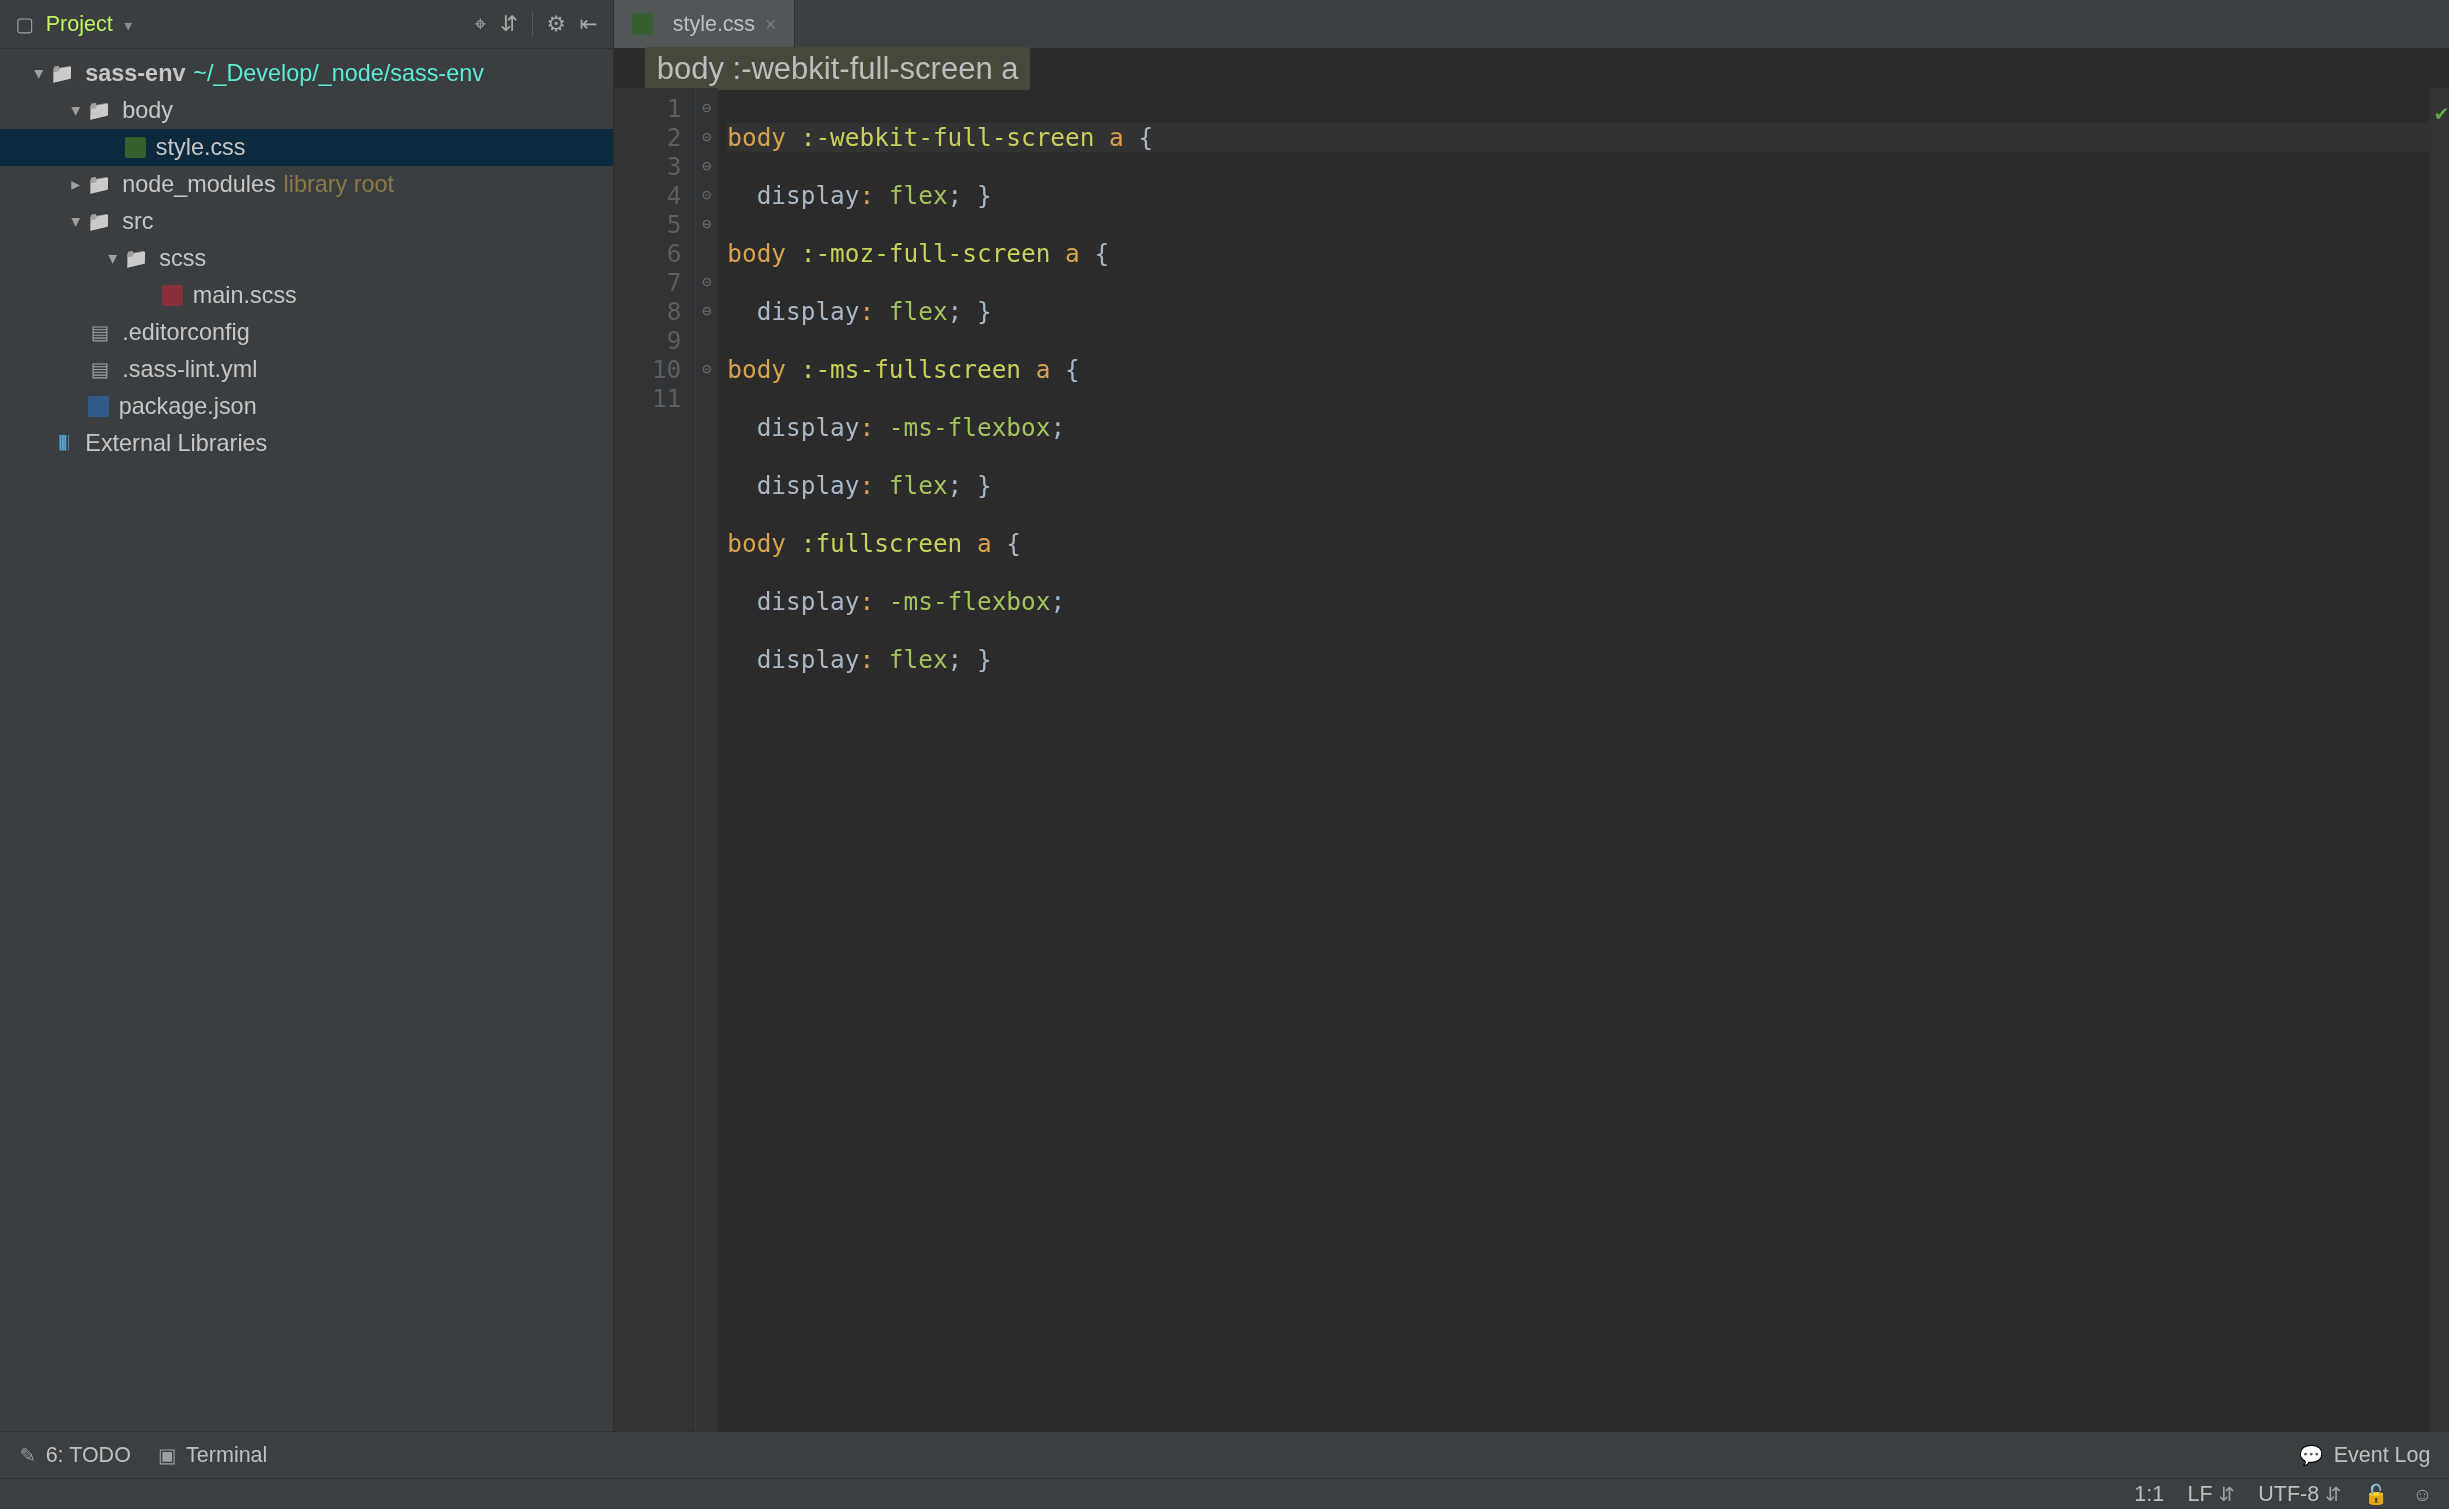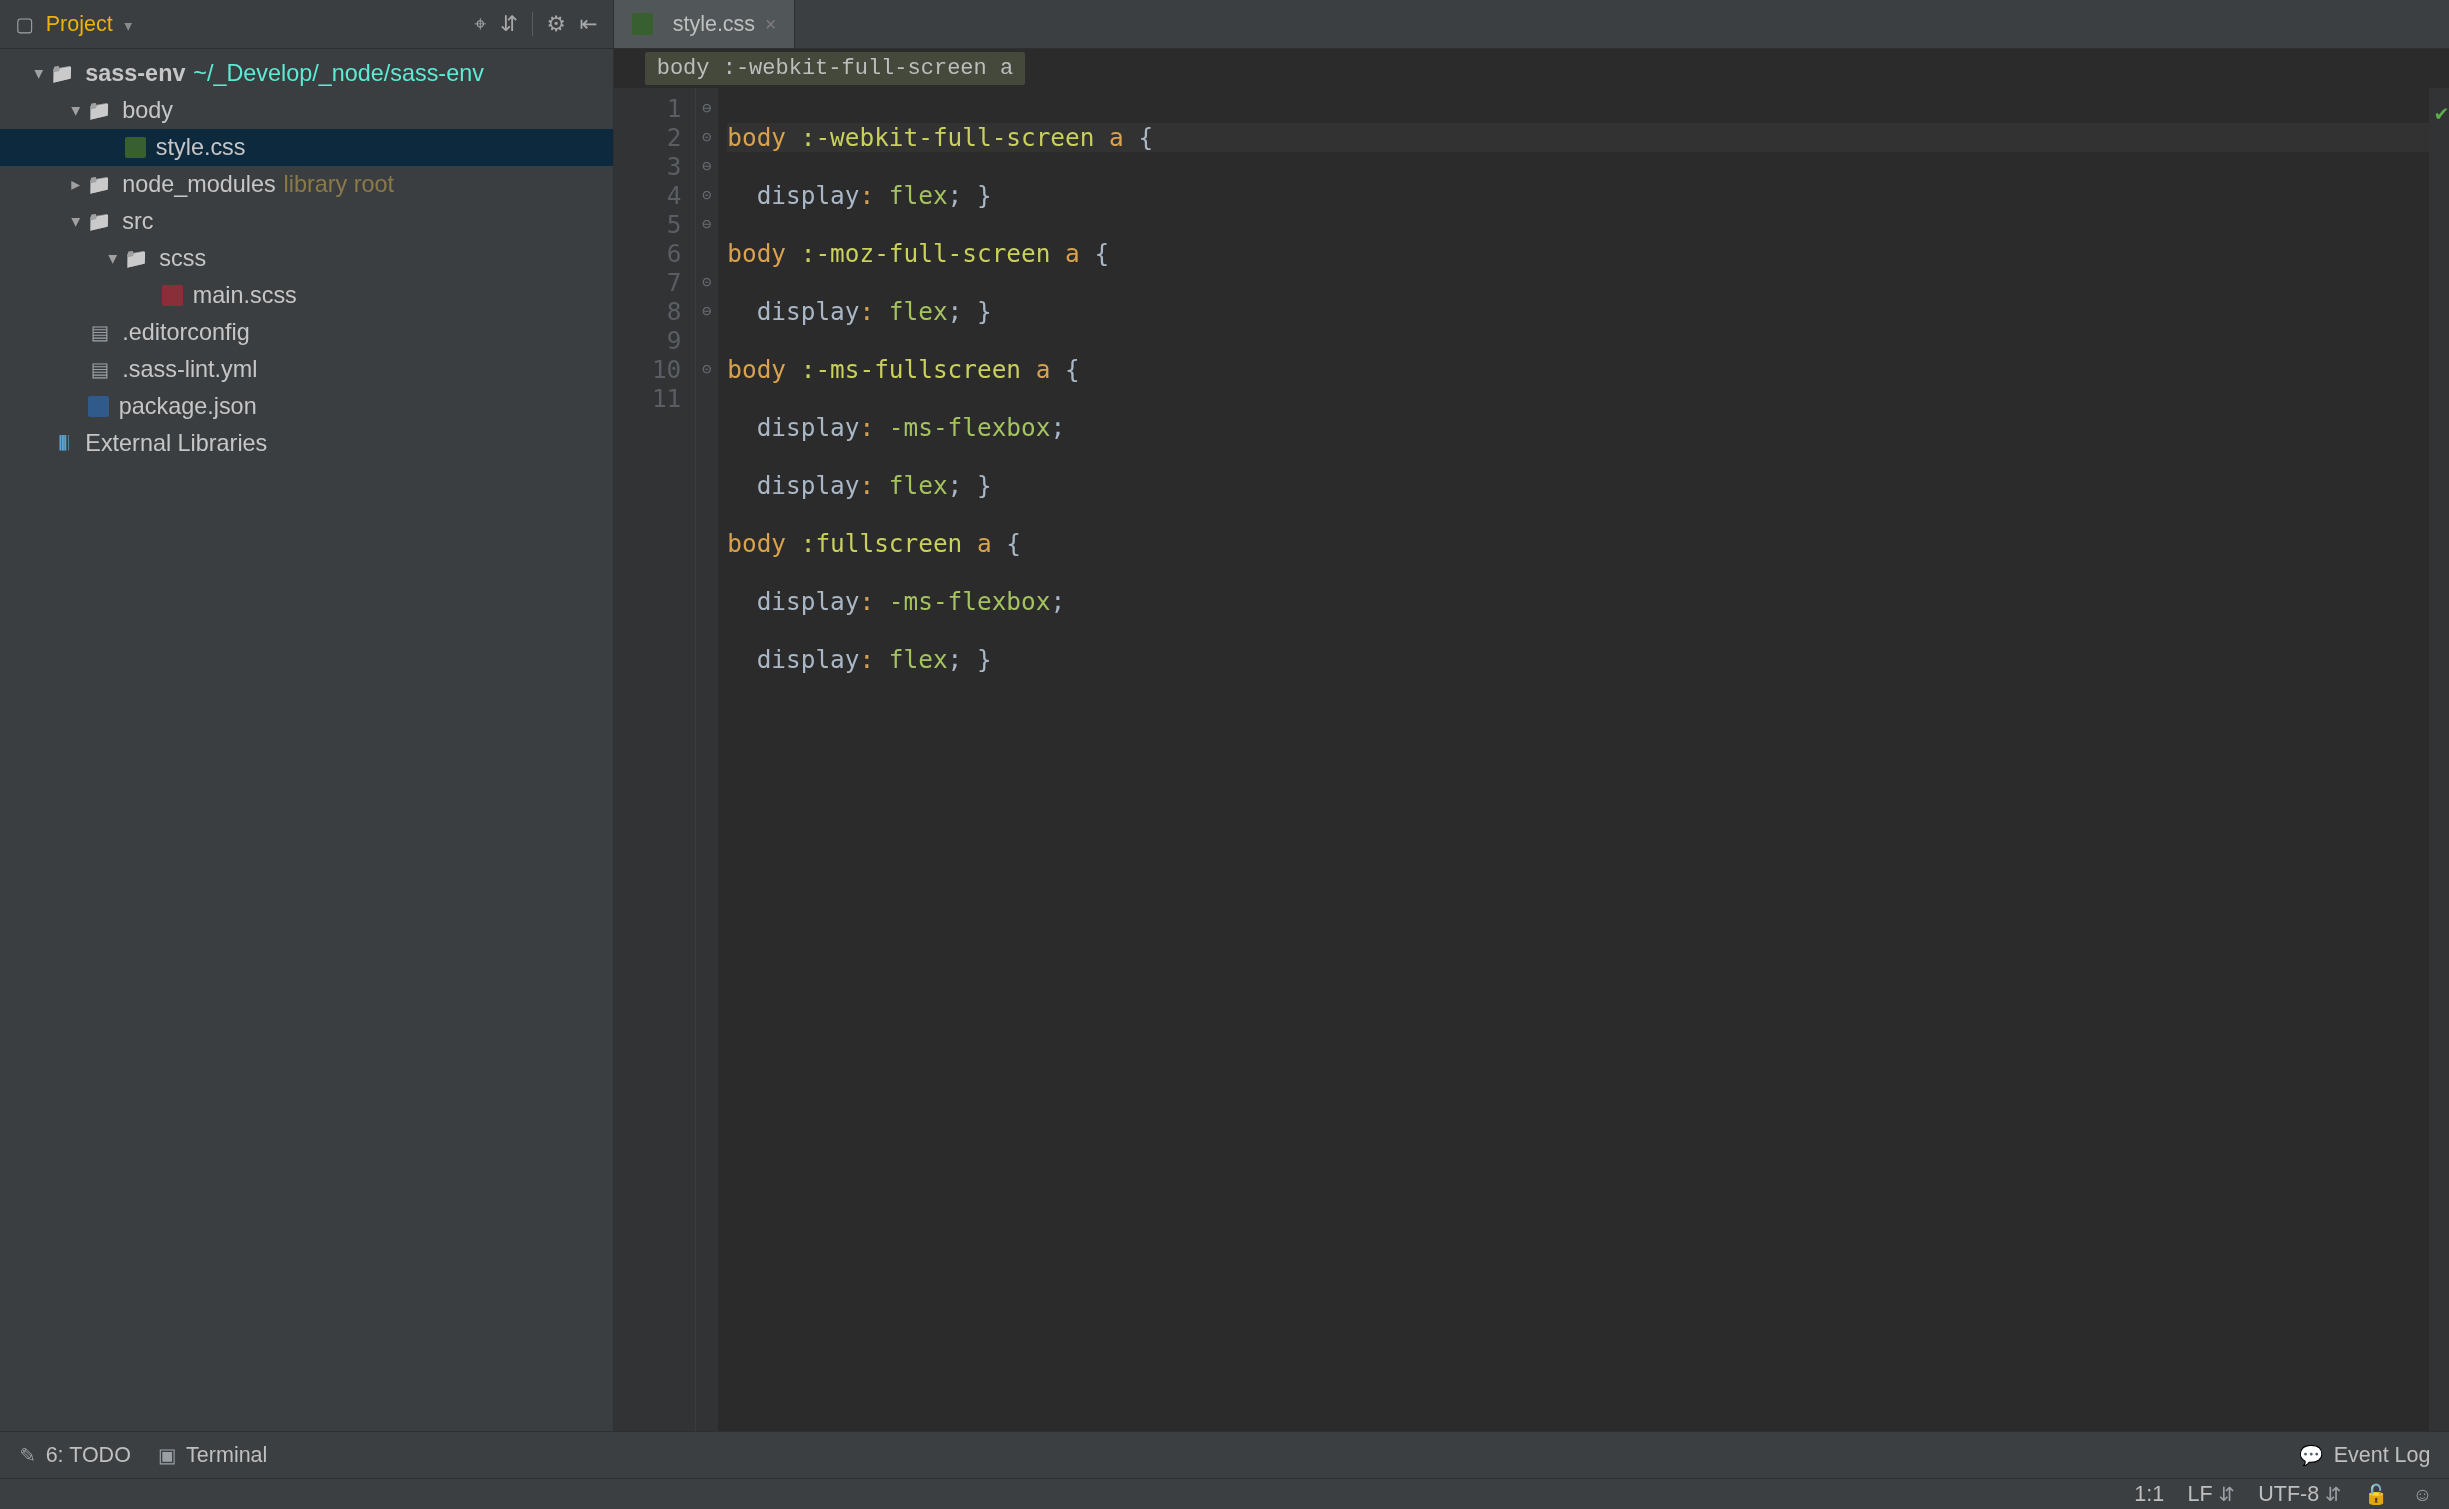--- a/index.html
+++ b/index.html
@@ -40,21 +40,21 @@
   padding: 0 15.6px;
   border-bottom: 1px solid #2d2f30;
   font-size: 21.5px;
 }
 .project-header .left {
   display: flex;
   align-items: center;
   gap: 11.7px;
   flex: 1;
 }
-.project-header .title { color: #eab308; font-size: 21.5px; font-weight: 400; }
+.project-header .title { color: #bef264; font-size: 21.5px; font-weight: 400; }
 .project-header .dropdown-caret { color: #8a8a8a; font-size: 15.6px; position: relative; top: 2px; }
 .project-header .icons {
   display: flex;
   align-items: center;
   gap: 13.7px;
   color: #a7a7a7;
   font-size: 21.5px;
 }
 .project-header .icons span { cursor: pointer; }
 .project-header .div-line { width: 1px; height: 23.4px; background: #5a5a5a; }
@@ -133,22 +133,22 @@
 }
 .tab .close { color: #7d7d7d; font-size: 19.5px; }
 .breadcrumb-bar {
   height: 39px;
   display: flex;
   align-items: center;
   padding-left: 31px;
   background: #2b2b2b;
 }
 .breadcrumb {
-  font-family: Liberation Mono, monospace;
-  font-size: 22px;
+  font-family: Liberation Sans, sans-serif;
+  font-size: 31px;
   color: #bdbdbd;
   background: #44493b;
   padding: 3.9px 11.7px;
   border-radius: 2px;
 }
 .editor-body {
   flex: 1;
   display: flex;
   font-family: Menlo, Consolas, monospace;
   font-size: 24.4px;

